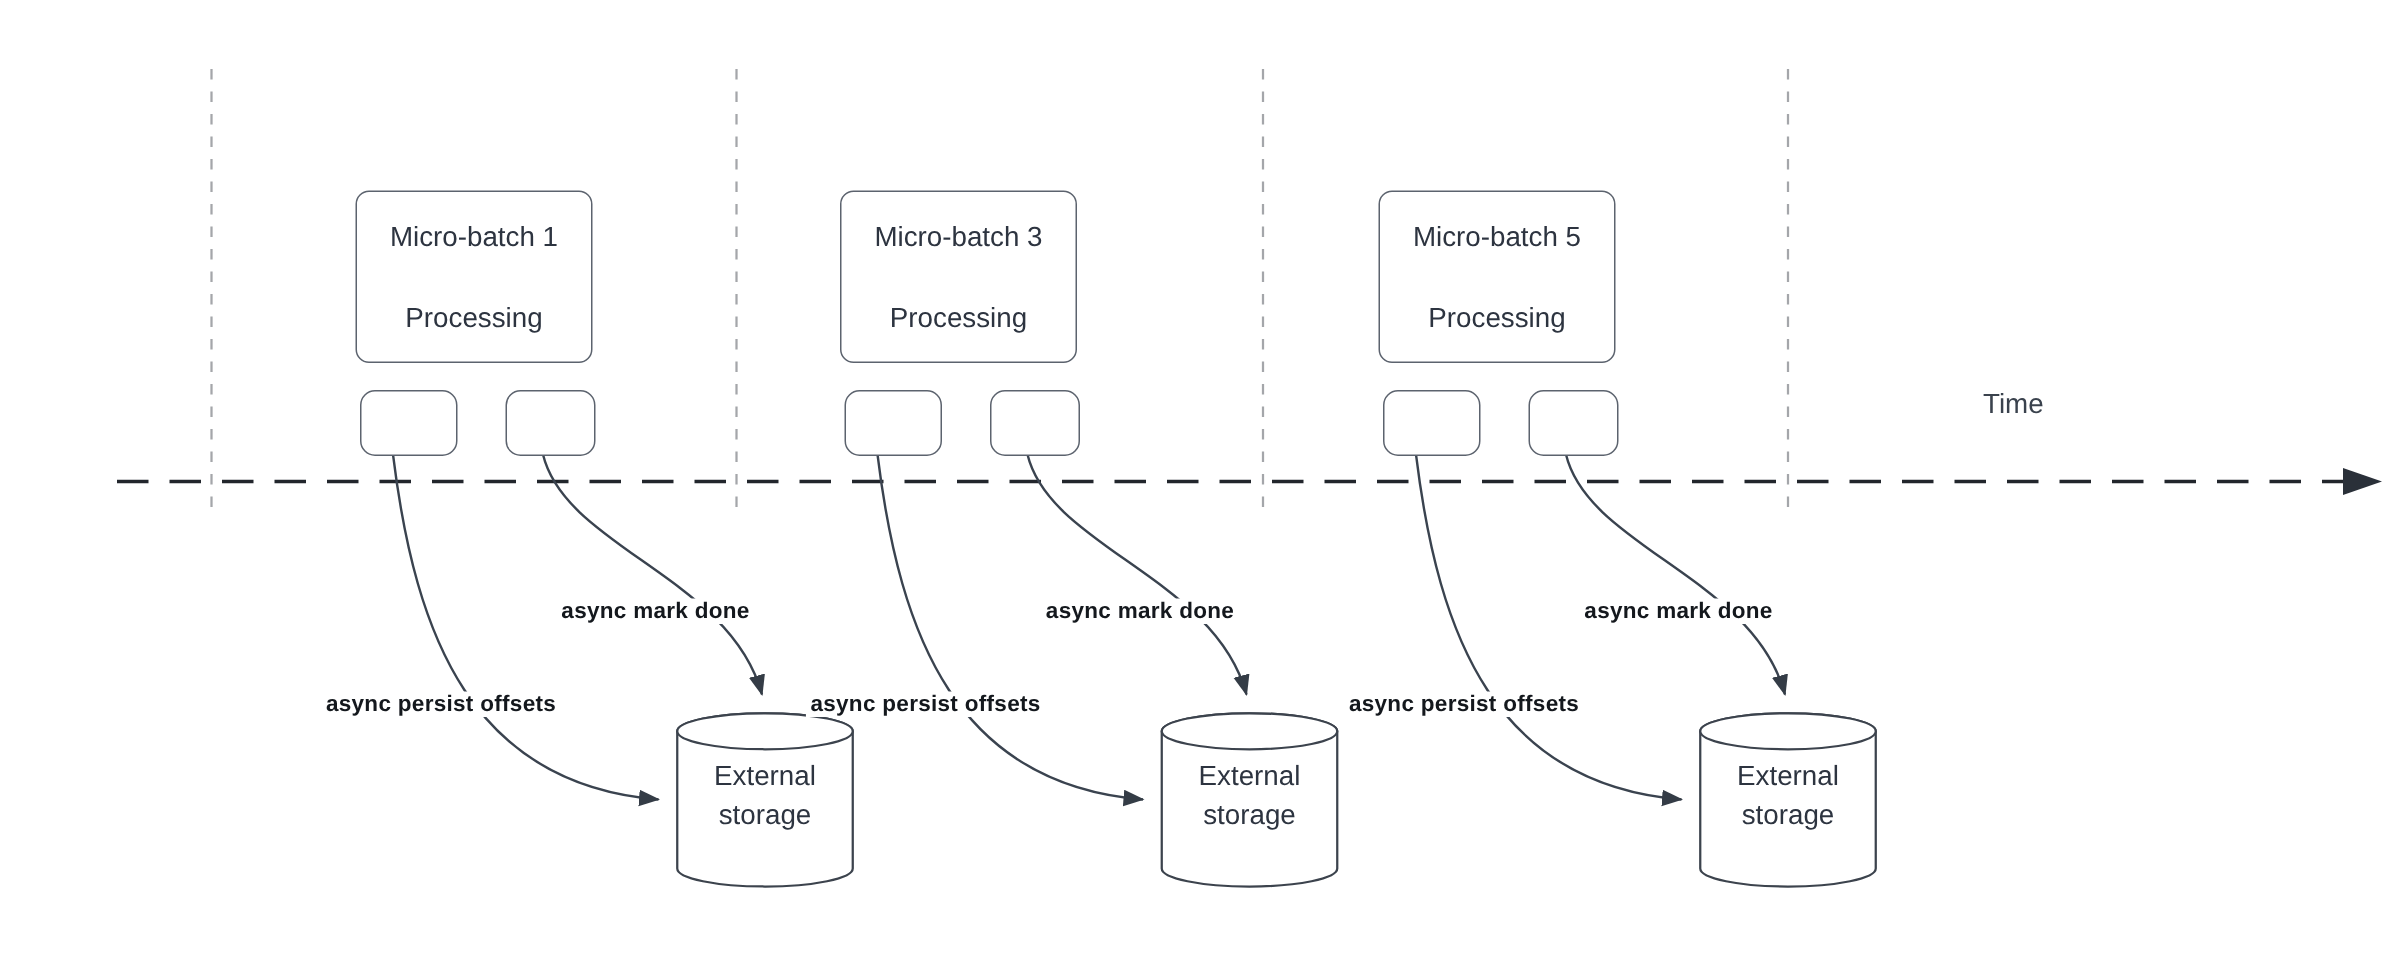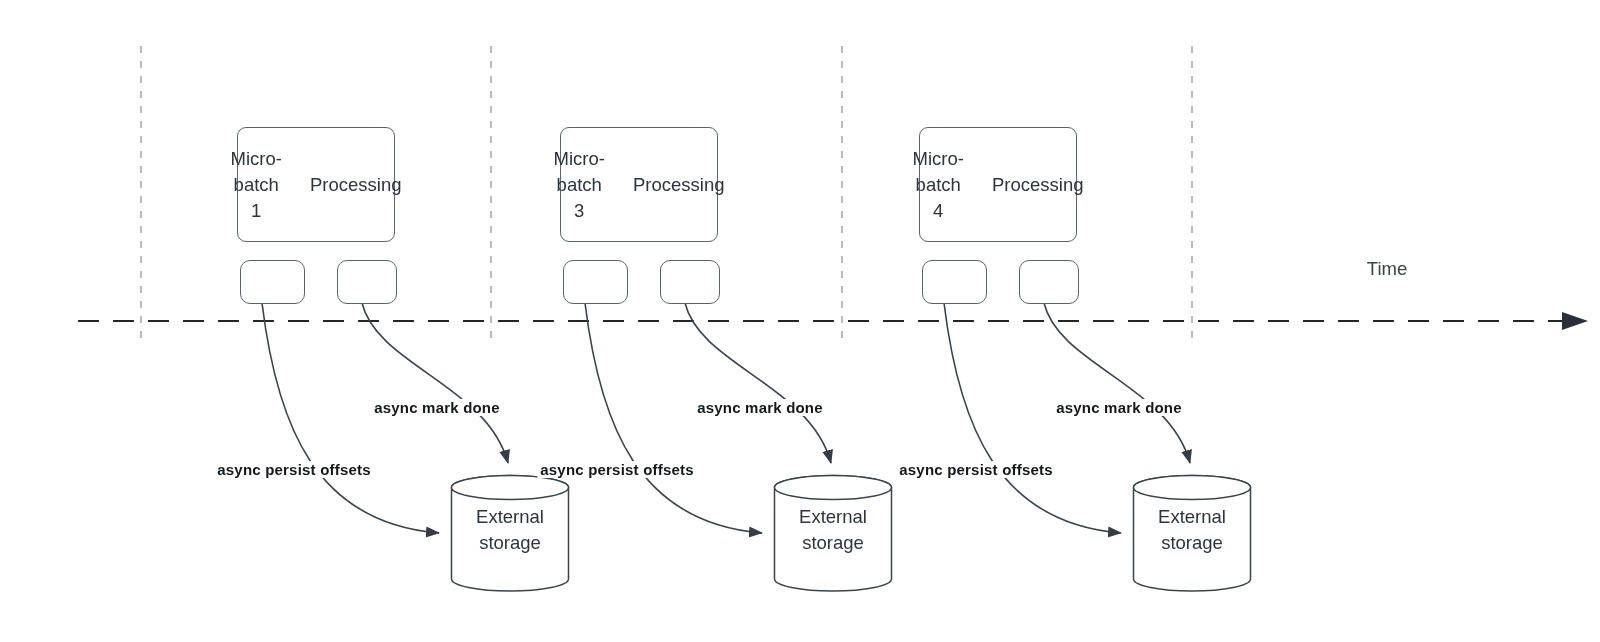--- a/index.html
+++ b/index.html
@@ -8,21 +8,21 @@
     width:1600px;height:642px;
     background:#ffffff;
     overflow:hidden;
     font-family:"Liberation Sans", sans-serif;
   }
   .bg-svg{position:absolute;left:0;top:0;}
   .group{position:absolute;top:0;width:0;height:642px;overflow:visible;}
   .bigbox{
     position:absolute;left:0;top:127px;width:156px;height:113px;
     border:1.4px solid #5c636e;border-radius:9px;background:#ffffff;
-    display:flex;flex-direction:row;justify-content:center;align-items:center;
+    display:flex;flex-direction:column;justify-content:center;align-items:center;
     color:#2d3440;font-size:18.5px;line-height:26px;text-align:center;gap:28px;
   }
   .mini{
     position:absolute;top:260px;height:42px;
     border:1.4px solid #5c636e;border-radius:10px;background:#ffffff;
   }
   .miniA{left:3px;width:63px;}
   .miniB{left:100px;width:58px;}
   .curves{position:absolute;left:-10px;top:295px;overflow:visible;}
   .flow-label{
@@ -33,21 +33,21 @@
   .persist-label{left:57px;top:440px;}
   .markdone-label{left:200px;top:378px;}
   .cyl{position:absolute;left:213px;top:474px;width:108px;height:118px;}
   .cyl svg{position:absolute;left:0;top:0;}
   .cyl-text{
     position:absolute;left:0;top:30px;width:120px;
     text-align:center;color:#2d3440;font-size:18.5px;line-height:26px;
   }
   .time-label{
     position:absolute;left:1322px;top:258px;width:130px;
-    text-align:center;color:#3a424d;font-size:18.5px;
+    color:#3a424d;font-size:18.5px;
   }
 </style>
 </head>
 <body>
 
 <div class="canvas">
 
   <svg class="bg-svg" width="1600" height="642" viewBox="0 0 1600 642">
     <line x1="141" y1="46" x2="141" y2="340" stroke="#a4a6aa" stroke-width="1.5" stroke-dasharray="7 8"></line>
     <line x1="491" y1="46" x2="491" y2="340" stroke="#a4a6aa" stroke-width="1.5" stroke-dasharray="7 8"></line>
@@ -123,21 +123,21 @@
         <marker id="ah2" markerUnits="userSpaceOnUse" markerWidth="16" markerHeight="13" refX="13" refY="5.5" orient="auto">
           <path d="M0,0 L14,5.5 L0,11 Z" fill="#343c46"></path>
         </marker>
       </defs>
       <path d="M35,8 C50,130 88,228 212,238" fill="none" stroke="#3a434f" stroke-width="1.6" marker-end="url(#ah2)"></path>
       <path d="M135,8 C150,70 260,90 281,168" fill="none" stroke="#3a434f" stroke-width="1.6" marker-end="url(#ah2)"></path>
     </svg>
     <div class="flow-label persist-label">async persist offsets</div>
     <div class="flow-label markdone-label">async mark done</div>
     <div class="bigbox">
-      <div>Micro-batch 4</div>
+      <div>Micro-batch 5</div>
       <div>Processing</div>
     </div>
     <div class="mini miniA"></div>
     <div class="mini miniB"></div>
     <div class="cyl">
       <svg width="120" height="118" viewBox="0 0 120 118">
         <path d="M1.5,13.5 a58.5,12 0 0 1 117,0 v91.5 a58.5,12 0 0 1 -117,0 z" fill="#ffffff" stroke="#3c434d" stroke-width="1.5"></path>
         <ellipse cx="60" cy="13.5" rx="58.5" ry="12" fill="#ffffff" stroke="#3c434d" stroke-width="1.5"></ellipse>
       </svg>
       <div class="cyl-text">

